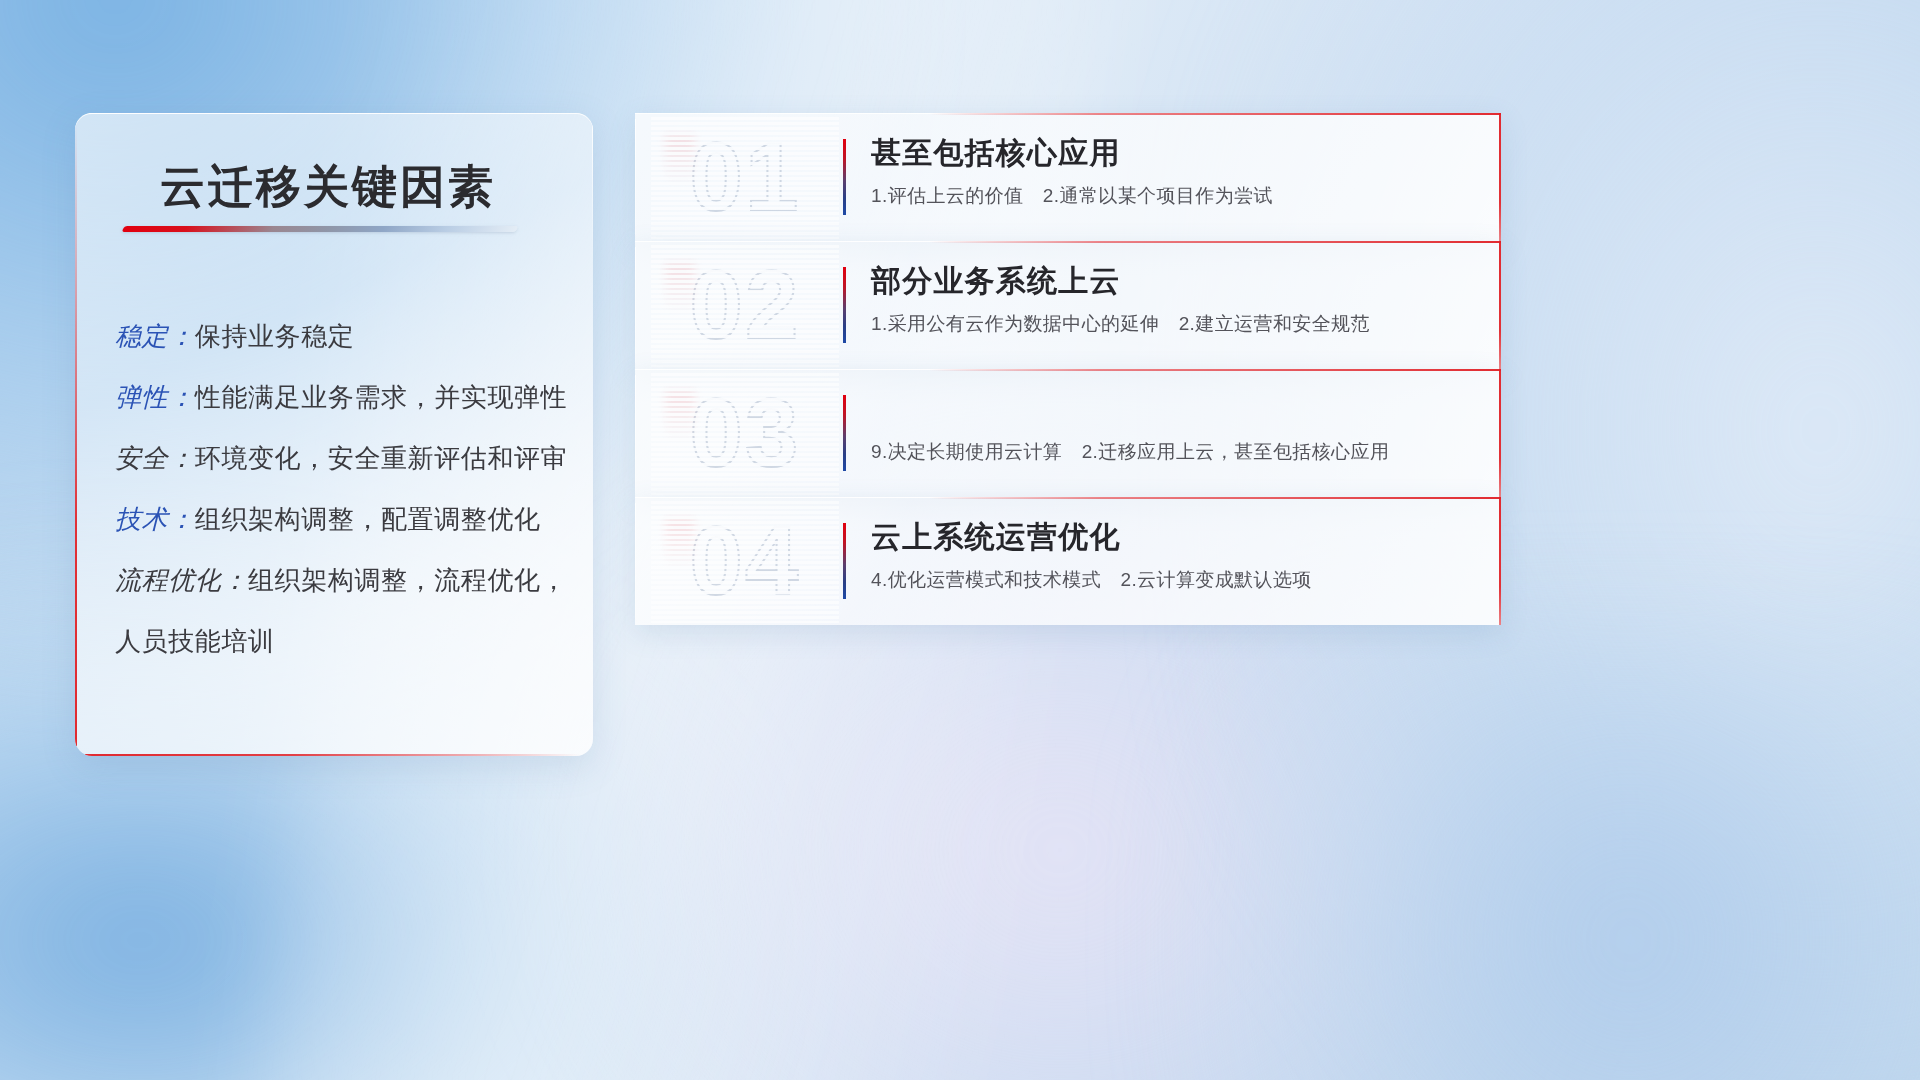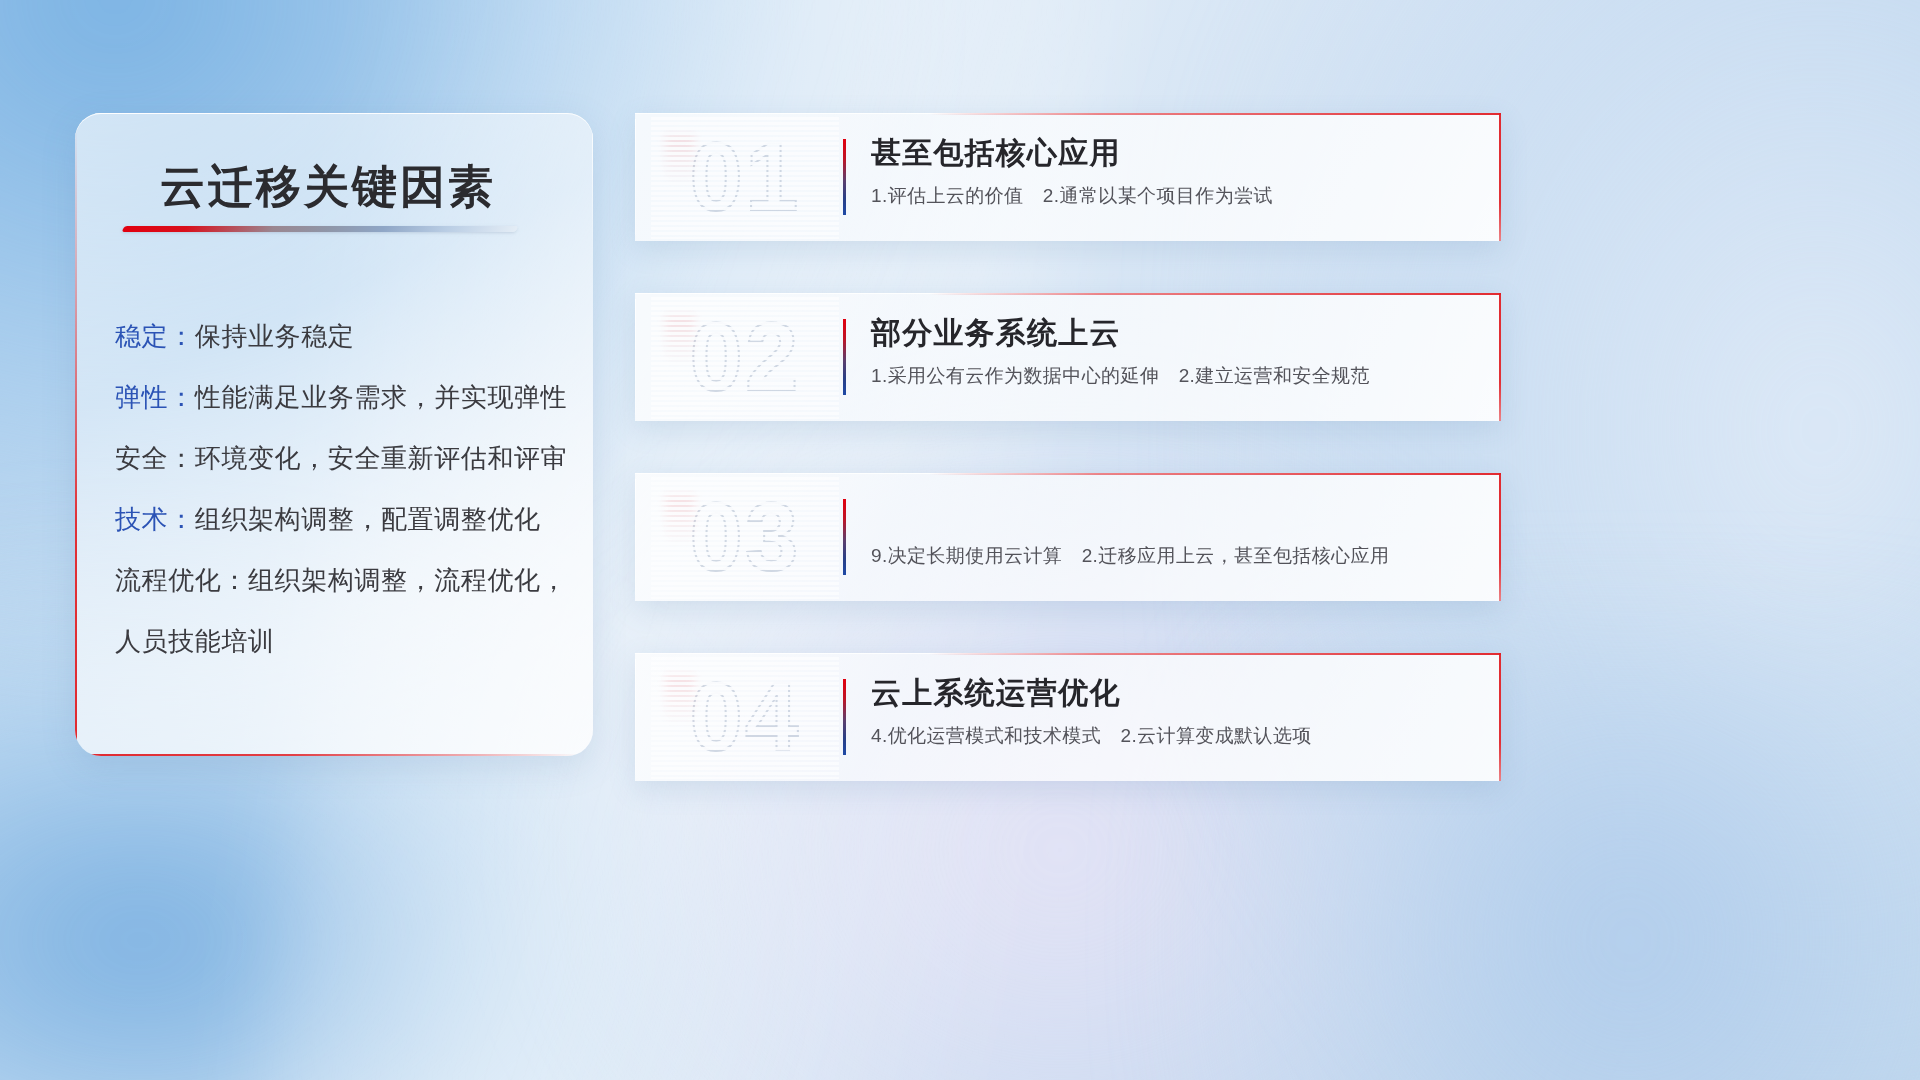--- a/index.html
+++ b/index.html
@@ -46,21 +46,21 @@
     background:linear-gradient(100deg,rgba(255,255,255,0) 0%,rgba(255,255,255,.42) 48%,rgba(255,255,255,0) 100%);
     transform:rotate(7deg);filter:blur(40px);
   }
 
   
   .slide{position:absolute;inset:0;z-index:2;}
 
   
   .left-panel{
     position:absolute;left:75px;top:113px;width:518px;height:643px;
-    border-radius:26px;
+    border-radius:17px;
     background:linear-gradient(156deg,rgba(255,255,255,.62) 0%,rgba(255,255,255,.46) 34%,rgba(255,255,255,.70) 72%,rgba(255,255,255,.82) 100%);
     box-shadow:0 10px 34px rgba(90,130,175,.17), inset 0 1px 0 rgba(255,255,255,.85);
     overflow:hidden;
   }
   .left-panel .edge-l{
     position:absolute;left:0;top:10px;bottom:10px;width:2px;
     background:linear-gradient(180deg,rgba(224,32,38,0) 0%,rgba(224,32,38,.28) 22%,rgba(224,32,38,.92) 64%,rgba(224,32,38,.95) 100%);
   }
   .left-panel .edge-b{
     position:absolute;left:10px;right:12px;bottom:0;height:2px;
@@ -86,27 +86,27 @@
     border-radius:3px;
     transform:skewX(-26deg);
     transform-origin:left center;
     box-shadow:0 1px 3px rgba(120,140,170,.28);
   }
 
   .factor-list{position:absolute;left:40px;top:193px;right:24px;}
   .factor-row{
     font-size:26px;line-height:61px;color:#3b3b40;white-space:nowrap;letter-spacing:.6px;
   }
-  .factor-row .k{color:#2b53b5;}
+  .factor-row .k{color:#2b53b5;font-style:italic;}
   .factor-row .k.plain{color:#3b3b40;}
 
   
   .cards{position:absolute;left:635px;top:113px;width:866px;}
   .card{
-    position:relative;width:866px;height:128px;margin-bottom:52px;
+    position:relative;width:866px;height:128px;
     background:linear-gradient(118deg,rgba(255,255,255,.80) 0%,rgba(252,253,255,.66) 30%,rgba(255,255,255,.74) 58%,rgba(255,255,255,.90) 100%);
     box-shadow:0 8px 26px rgba(90,128,172,.16), inset 0 1px 0 rgba(255,255,255,.9);
     overflow:hidden;
   }
   .card .c-edge-t{
     position:absolute;left:34%;right:0;top:0;height:2px;
     background:linear-gradient(90deg,rgba(224,32,38,0) 0%,rgba(224,32,38,.55) 30%,rgba(224,32,38,.95) 100%);
   }
   .card .c-edge-r{
     position:absolute;right:0;top:0;bottom:0;width:2px;

